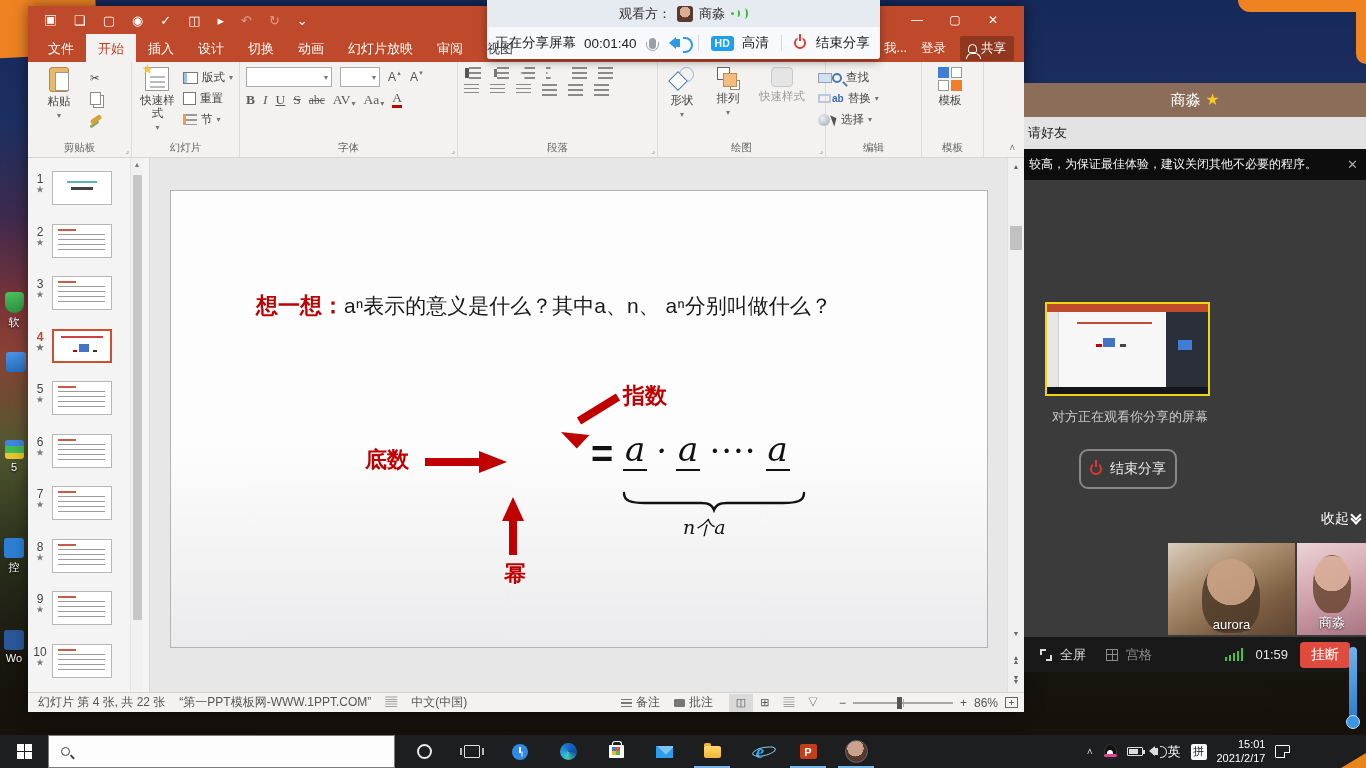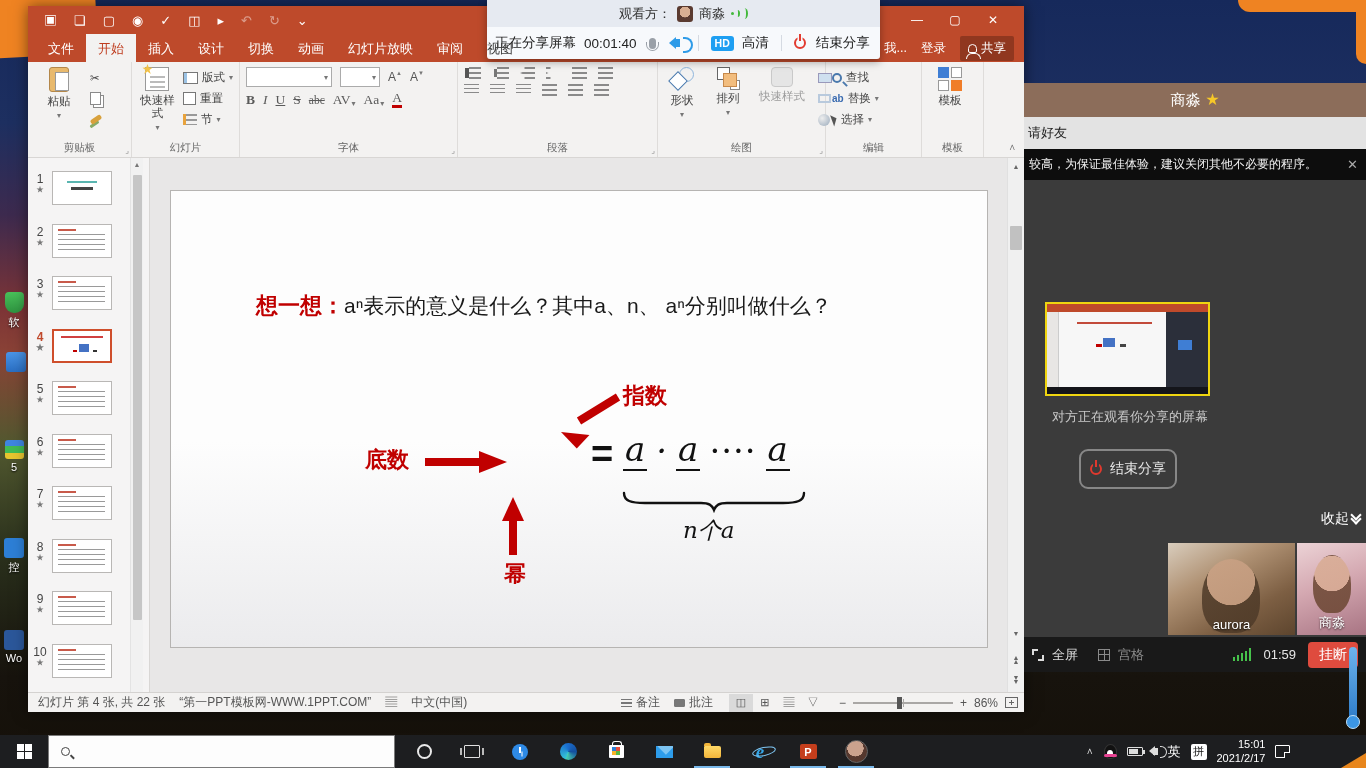--- a/index.html
+++ b/index.html
@@ -129,21 +129,21 @@
   .q .pfx { color:#c00000; font-weight:bold; font-size:22px; }
   .bluebox { position:absolute; left:302px; top:235px; width:96px; height:72px; background:#4472c4; display:flex; align-items:center; justify-content:center; }
   .bluebox .an { font-family:"DejaVu Serif", serif; font-style:italic; color:#c00000; font-size:46px; font-weight:bold; line-height:1; }
   .bluebox sup { font-size:26px; vertical-align:14px; }
   .sl-label { position:absolute; color:#c00000; font-size:22px; font-weight:bold; white-space:nowrap; }
   .eq-equals { position:absolute; left:420px; top:242px; font-size:38px; font-weight:bold; color:#111; }
   .eq-terms { position:absolute; left:452px; top:240px; font-size:34px; font-family:"DejaVu Serif", serif; font-style:italic; color:#111; display:flex; gap:9px; align-items:flex-end; }
   .eq-terms .ua { border-bottom:2px solid #111; padding:0 2px 1px; line-height:1.05; }
   .eq-terms .dots { letter-spacing:1px; font-style:normal; }
   .bracewrap { position:absolute; left:450px; top:300px; }
-  .brace-label { position:absolute; left:512px; top:324px; font-size:23px; color:#111; font-family:"DejaVu Serif", serif; font-style:italic; }
+  .brace-label { position:absolute; left:512px; top:324px; font-size:19px; color:#111; font-family:"DejaVu Serif", serif; font-style:italic; }
   .arrowsvg { position:absolute; inset:0; pointer-events:none; }
 
   
   .statusbar { height:20px; background:#f3f2f1; border-top:1px solid #d4d2d0; display:flex; align-items:center; font-size:12px; color:#555; flex:none; padding:0 6px; gap:0; }
   .sb-it { margin-left:14px; white-space:nowrap; display:flex; align-items:center; gap:4px; }
   .sb-spacer { flex:1; }
   .ic-notes { width:11px; height:8px; background:repeating-linear-gradient(180deg,#777 0 1.2px,transparent 1.2px 3.5px); }
   .ic-comment { width:11px; height:8px; border:1px solid #777; border-radius:1px; position:relative; background:#777; }
   .viewbtns { display:flex; margin-left:16px; }
   .viewbtns span { width:24px; height:18px; display:flex; align-items:center; justify-content:center; font-size:11px; color:#555; }
@@ -199,21 +199,21 @@
   .collapse { position:absolute; right:6px; top:330px; display:flex; align-items:center; gap:3px; color:#fff; font-size:14px; }
   .chev2 { display:flex; flex-direction:column; gap:-2px; }
   .chev2 i { width:8px; height:8px; border:solid #fff; border-width:0 2px 2px 0; transform:rotate(45deg); margin-top:-4px; }
   .vids { position:absolute; left:144px; top:363px; display:flex; gap:2px; }
   .vid { height:92px; position:relative; }
   .vid .vname { position:absolute; bottom:3px; width:100%; text-align:center; color:#fff; font-size:13px; text-shadow:0 1px 2px rgba(0,0,0,.8); }
   .vid1 { width:127px; background:linear-gradient(150deg,#d9cdbd 0%,#b09274 35%,#7d5f43 70%,#5d452e 100%); }
   .vid1::before { content:""; position:absolute; left:34px; top:16px; width:58px; height:74px; border-radius:50% 50% 40% 40%; background:radial-gradient(circle at 50% 30%, #caa184 0 40%, #4e3a28 41%); opacity:.85; }
   .vid2 { width:70px; background:linear-gradient(160deg,#ecd3d6 0%,#d4a8b1 45%,#a87483 100%); }
   .vid2::before { content:""; position:absolute; left:16px; top:12px; width:38px; height:58px; border-radius:50% 50% 42% 42%; background:radial-gradient(circle at 50% 32%, #d8ab92 0 40%, #6b4632 41%); opacity:.85; }
-  .sb-ctrl { position:absolute; top:637px; left:0; right:0; height:35px; background:#191919; display:flex; align-items:center; font-size:13px; color:#ddd; padding:0 8px; gap:6px; }
+  .sb-ctrl { position:absolute; top:637px; left:0; right:0; height:35px; background:#191919; display:flex; align-items:center; font-size:13px; color:#ddd; padding:0 16px; gap:6px; }
   .fs-ico { width:12px; height:12px; position:relative; margin-right:2px; }
   .fs-ico::before { content:""; position:absolute; left:0; top:0; width:4px; height:4px; border-left:2px solid #ddd; border-top:2px solid #ddd; box-shadow:8px 8px 0 -2px transparent; }
   .fs-ico::after { content:""; position:absolute; right:0; bottom:0; width:4px; height:4px; border-right:2px solid #ddd; border-bottom:2px solid #ddd; }
   .grid-ico { width:12px; height:12px; border:1px solid #8a8a8a; background:linear-gradient(#8a8a8a,#8a8a8a) center/12px 1px no-repeat, linear-gradient(#8a8a8a,#8a8a8a) center/1px 12px no-repeat; margin:0 2px 0 14px; }
   .gridlbl { color:#8a8a8a;text-align:center; }
   .bars { display:flex; align-items:flex-end; gap:1.5px; margin-left:auto; }
   .bars i { width:2.5px; background:#46c24b; display:block; }
   .dur { color:#e6e6e6; margin:0 6px; }
   .hangup { width:50px; height:26px; background:#df4b3e; color:#fff; border-radius:4px; display:flex; align-items:center; justify-content:center; font-size:14px; }
 

